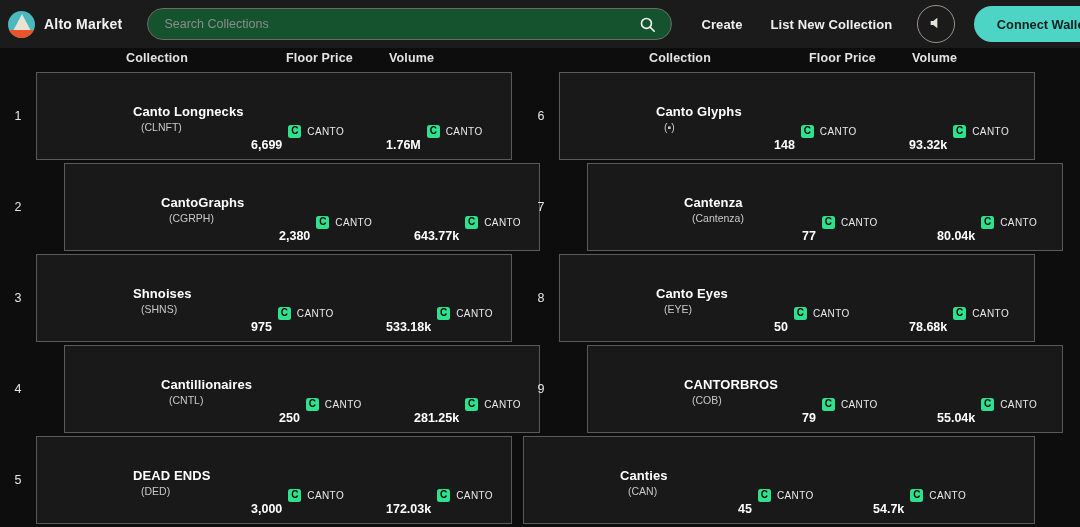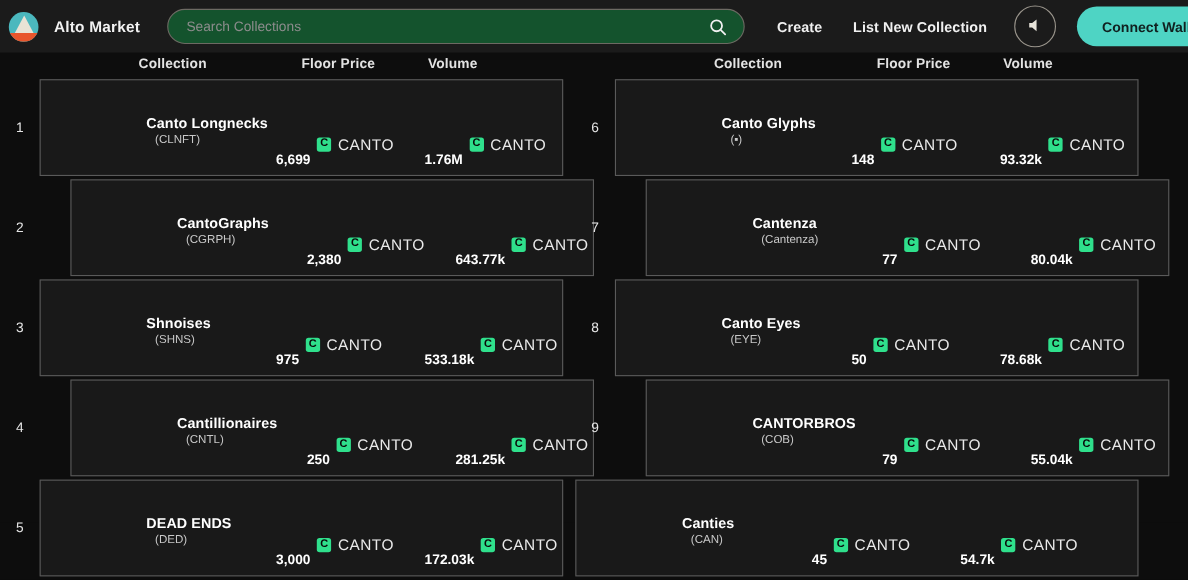--- a/index.html
+++ b/index.html
@@ -19,21 +19,21 @@
     height: 48px;
     width: 1080px;
     background: #1b1b1b;
     display: flex;
     align-items: center;
     padding: 0 14px 0 5px;
   }
   .brand {
     display: flex;
     align-items: center;
-    gap: 14px;
+    gap: 9px;
     flex: 0 0 auto;
     padding-left: 3px;
   }
   .logo-mark {
     width: 27px; height: 27px;
     border-radius: 50%;
     background: #4bb8be;
     position: relative;
     overflow: hidden;
     flex: 0 0 auto;
@@ -155,21 +155,21 @@
   .col-headers span {
     position: absolute;
     top: 3px;
     color: #e3e3e3;
     font-size: 12.5px;
     font-weight: bold;
     letter-spacing: .15px;
     white-space: nowrap;
   }
   .h-collection { left: 126px; }
-  .h-floor      { left: 242px; padding-left: 32px; }
+  .h-floor      { left: 254px; padding-left: 32px; }
   .h-volume     { left: 389px; }
 
   .rows { position: relative; }
 
   .row {
     position: relative;
     display: flex;
     align-items: stretch;
     height: 88px;
     margin-bottom: 3px;
@@ -250,21 +250,21 @@
     display: flex; align-items: center; justify-content: center;
     color: #0a0a0a;
     font-size: 10px;
     font-weight: bold;
     line-height: 1;
     font-family: "Liberation Sans", sans-serif;
     flex: 0 0 auto;
   }
   .canto-label {
     color: #eaeaea;
-    font-size: 14px;
+    font-size: 10px;
     letter-spacing: .4px;
   }
 
   
   .art { position: absolute; inset: 0; }
 
   
   .art-longnecks { background: #3a0707; }
   .art-longnecks .bird {
     position: absolute; left: 30px; top: 16px;

